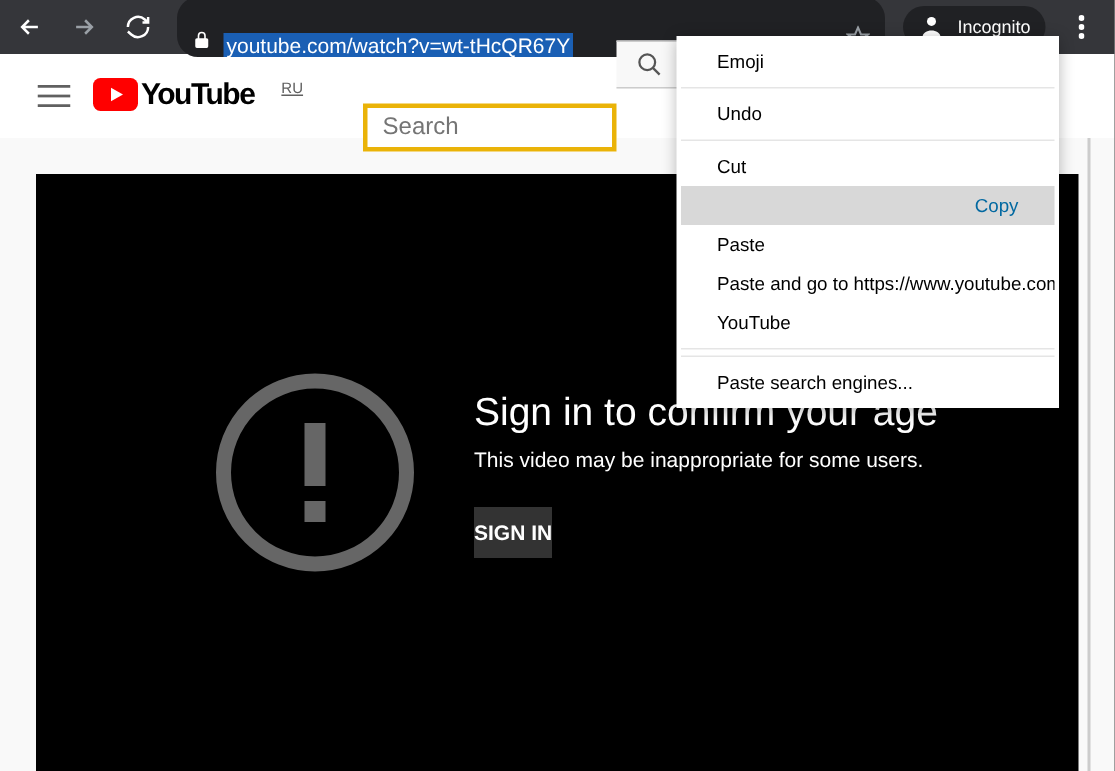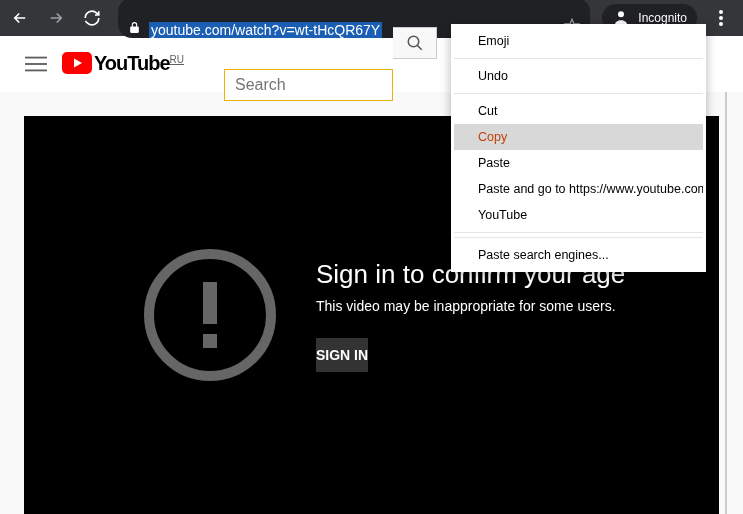--- a/index.html
+++ b/index.html
@@ -12,40 +12,40 @@
 .lock-icon { margin-right: 8px; }
 .url-text { font-size: 14px; color: #fff; background: #1a5fb4; padding: 0 2px; }
 .star-icon { color: #9aa0a6; margin-left: auto; }
 .incognito-badge { display: flex; align-items: center; gap: 8px; background: #202124; border-radius: 14px; padding: 3px 10px; color: #fff; font-size: 12px; height: 28px;}
 .browser-menu { color: #fff; width: 32px; height: 28px; display: flex; align-items: center; justify-content: center; }
 
 .yt-header { background: #fff; height: 56px; display: flex; align-items: center; padding: 0 16px; border-bottom: 1px solid #0000; }
 .hamburger { width: 40px; height: 40px; display: flex; align-items: center; justify-content: center; color: #606060; cursor: pointer; }
 .yt-logo { display: flex; align-items: flex-start; margin-left: 6px; cursor: pointer; }
 .yt-logo-text { font-size: 20px; font-weight: 700; letter-spacing: -1px; color: #000; font-family: Arial, sans-serif; }
-.yt-logo-sup { font-size: 10px; color: #606060; margin-left: 0; align-self: flex-start; margin-top: 2px; text-decoration: underline; }
+.yt-logo-sup { font-size: 10px; color: #606060; margin-left: 18px; align-self: flex-start; margin-top: 2px; text-decoration: underline; }
 .search-wrap { display: flex; margin-left: 40px; }
-.search-input { width: 169px; height: 32px; border: 1px solid #eab308; padding: 0 10px; font-size: 16px; color: #555; outline: none; margin-top: 42px; }
+.search-input { width: 169px; height: 32px; border: 3px solid #eab308; padding: 0 10px; font-size: 16px; color: #555; outline: none; margin-top: 42px; }
 .search-btn { width: 44px; height: 32px; background: #f8f8f8; border: 1px solid #ccc; border-left: none; display: flex; align-items: center; justify-content: center; color: #555; cursor: pointer; }
 
 .content { background: #f9f9f9; padding: 24px 24px 0 24px; height: calc(514px - 36px - 56px); }
 .player { background: #000; width: 100%; height: 100%; display: flex; align-items: center; padding-left: 120px; }
 .warning-circle { width: 132px; height: 132px; border: 10px solid #666; border-radius: 50%; display: flex; align-items: center; justify-content: center; flex-shrink: 0; }
 .exclaim-body { width: 14px; height: 42px; background: #666; }
 .exclaim-dot { width: 14px; height: 14px; background: #666; margin-top: 10px; }
 .exclaim { display: flex; flex-direction: column; align-items: center; }
 .msg-block { margin-left: 40px; color: #fff; }
 .msg-title { font-size: 26px; font-weight: 400; margin-bottom: 8px; }
 .msg-sub { font-size: 14px; color: #fff; margin-bottom: 24px; }
 .signin-btn { background: #333; color: #fff; font-size: 14px; font-weight: 600; padding: 9px 0; border: none; cursor: pointer; }
 
 .context-menu { position: absolute; top: 24px; left: 451px; width: 255px; background: #fff; box-shadow: 0 2px 10px rgba(0,0,0,0.3); font-size: 12.5px; color: #000; z-index: 10; padding: 4px 3px; }
 .menu-item { padding: 6px 24px; cursor: pointer; white-space: nowrap; overflow: hidden; }
 .menu-item.highlighted { background: #d8d8d8; }
-.menu-item.sel { color: #c2410c; }
+.menu-item.sel { color: #0369a1; text-align: right; }
 .menu-sep { height: 1px; background: #e5e5e5; margin: 4px 0; }
 
 .vline { position: absolute; top: 92px; left: 725px; width: 2px; height: 422px; background: #ccc; }
 </style>
 </head>
 <body>
 
 <div class="browser-bar">
   <div class="nav-btn enabled">
     <svg width="18" height="18" viewBox="0 0 24 24" fill="none" stroke="currentColor" stroke-width="2.2">

